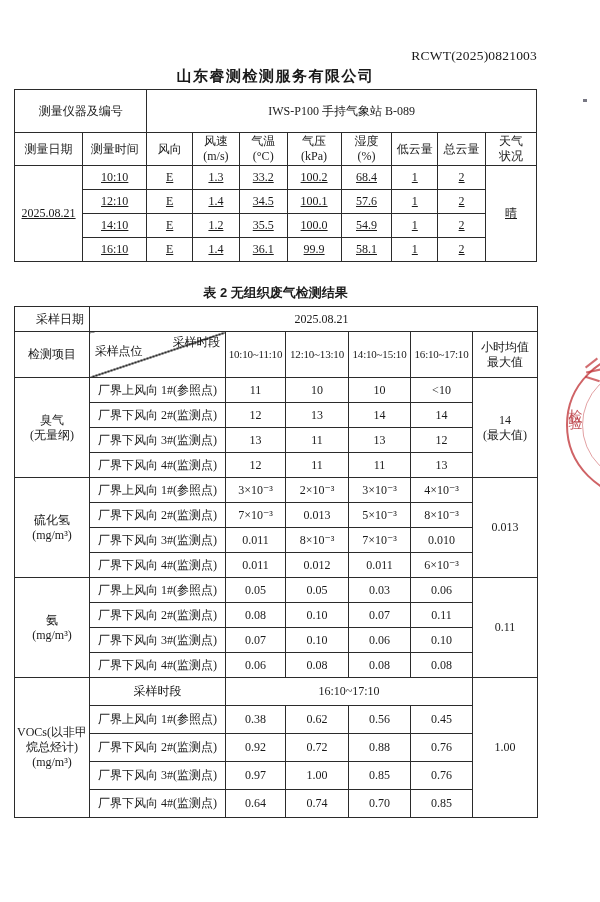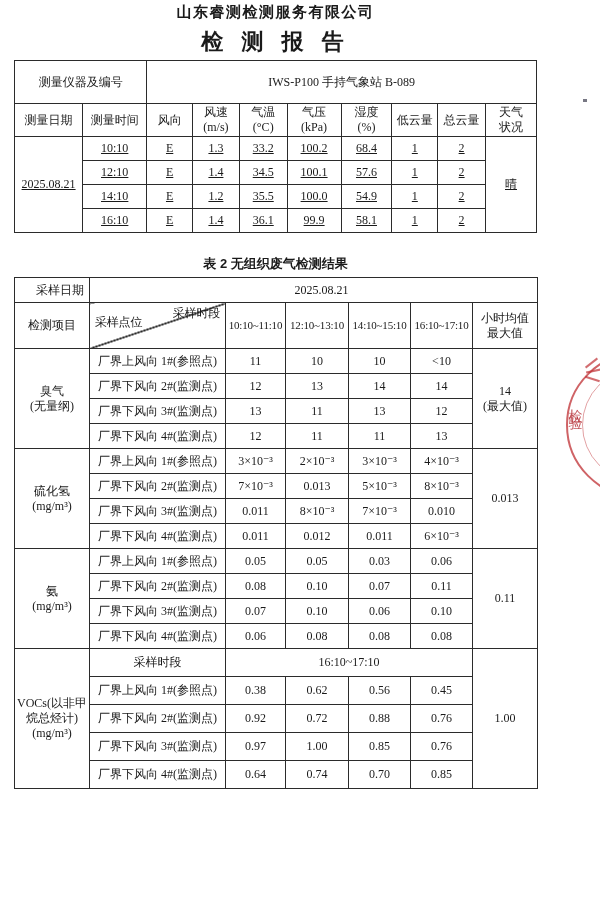--- a/index.html
+++ b/index.html
@@ -62,22 +62,22 @@
   .ray3 { left:585px; top:378px; transform:rotate(18deg); }
   .speck { position:absolute; left:583px; top:99px; width:4px; height:3px;
            background:#4a4a5a; opacity:.75; }
 </style>
 </head>
 <body>
 
 <div class="page">
   <div class="content">
 
+    <div class="report-no">RCWT(2025)0821003</div>
     <div class="company">山东睿测检测服务有限公司</div>
-    <div class="doc-title">检 测 报 告</div>
 
 
     <table id="table1">
       <colgroup>
         <col style="width:67px">
           <col style="width:63px">
           <col style="width:45px">
           <col style="width:46px">
         <col style="width:47px">
           <col style="width:53px">

